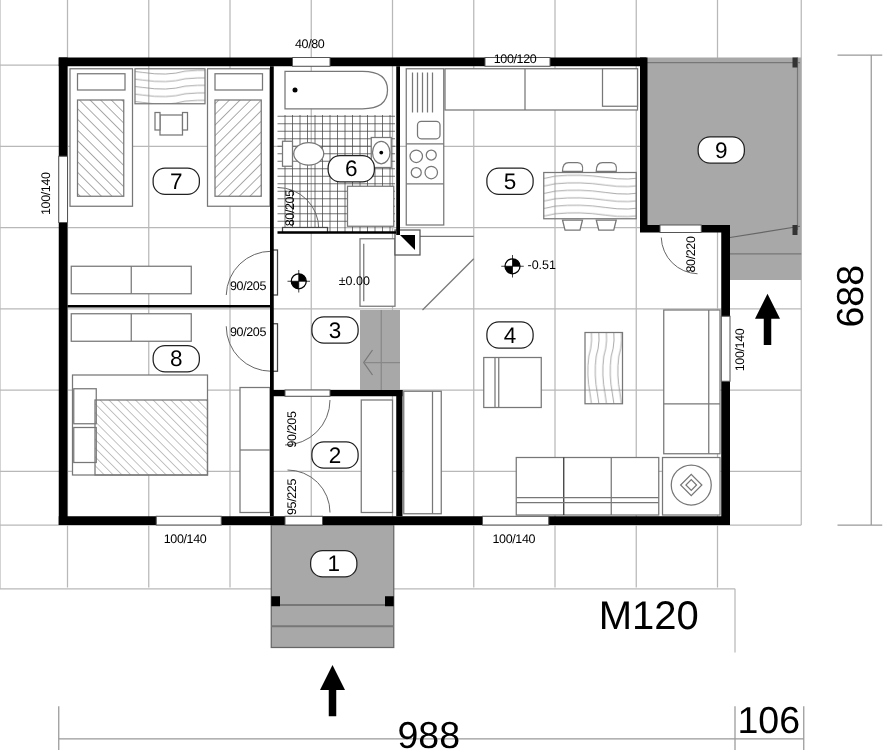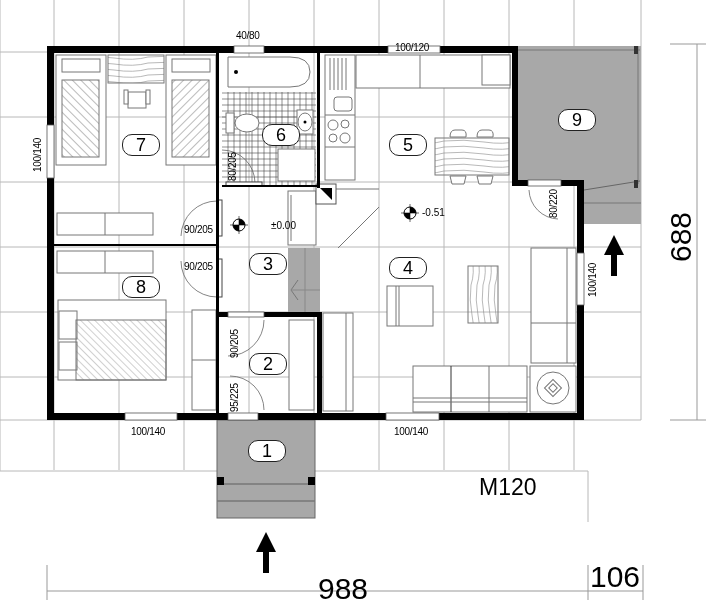--- a/index.html
+++ b/index.html
@@ -3,21 +3,21 @@
   <meta charset="utf-8">
   <style>
     html, body { margin: 0; padding: 0; background: #ffffff; }
     body { width: 706px; height: 600px; overflow: hidden; position: relative; font-family: "Liberation Sans", "DejaVu Sans", sans-serif; }
     svg { position: absolute; left: 0; top: 0; }
     .lbl { position: absolute; font-family: "Liberation Sans", "DejaVu Sans", sans-serif; color: #000; white-space: nowrap; line-height: 1; }
     .dim { font-size: 10px; letter-spacing: -0.3px; }
     .vert { transform-origin: left top; transform: rotate(-90deg); }
     .room-tag { position: absolute; width: 36px; height: 20px; border: 1px solid #222; border-radius: 10px; background: #fff; font-size: 18px; display: flex; align-items: center; justify-content: center; line-height: 1; }
     .big { font-size: 30px; }
-    .title { font-size: 23px; }
+    .title { font-size: 32px; }
     .lvl { font-size: 10px; }
   </style>
 </head>
 <body>
 
 <svg width="706" height="600" viewBox="0 0 706 600" xmlns="http://www.w3.org/2000/svg">
 
   <g stroke="#b8b8b8" stroke-width="1" fill="none">
     <line x1="54" y1="0" x2="54" y2="470"></line>
     <line x1="119" y1="0" x2="119" y2="470"></line>

